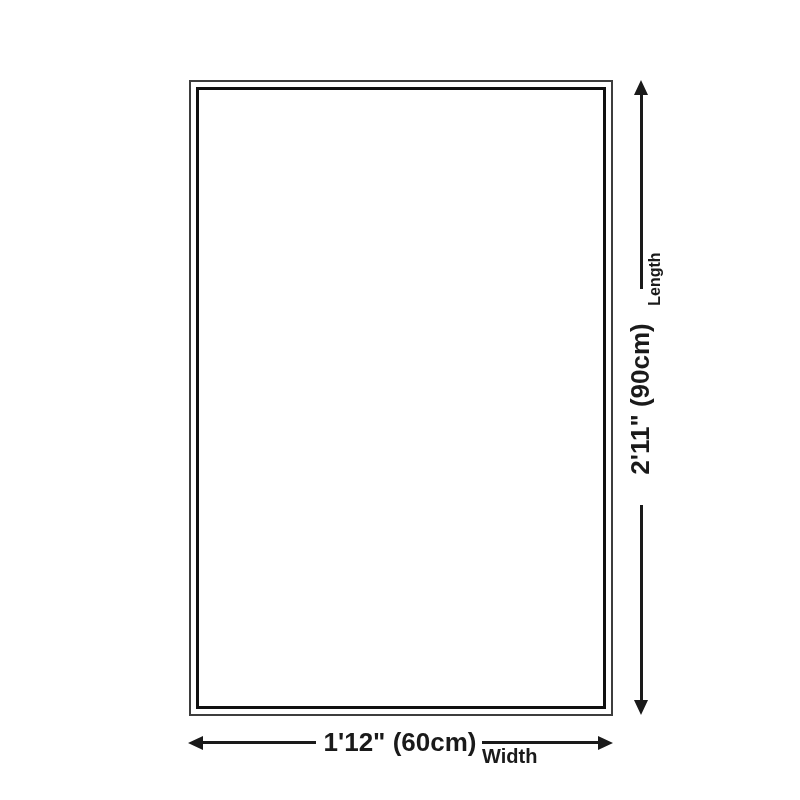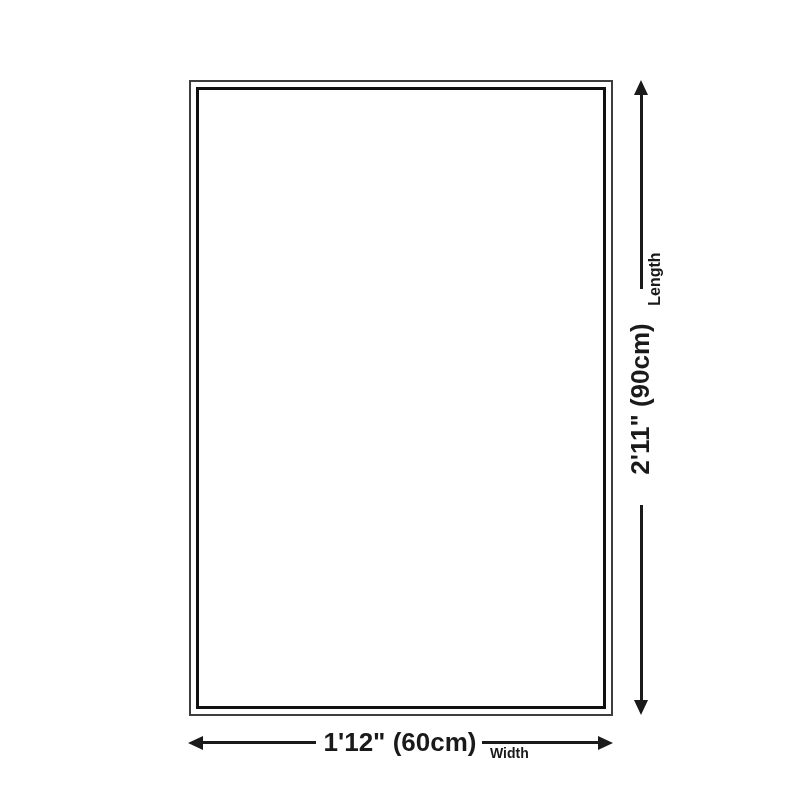--- a/index.html
+++ b/index.html
@@ -105,25 +105,24 @@
     line-height: 30px;
     text-align: center;
     font-size: 26px;
     font-weight: bold;
     color: #1a1a1a;
     white-space: nowrap;
   }
   .width-caption {
     position: absolute;
     left: 482px; top: 745px;
-    font-size: 14px;
+    font-size: 20px;
     font-weight: bold;
     color: #1a1a1a;
     white-space: nowrap;
-    margin-left: 8px;
   }
 </style>
 </head>
 <body>
 
 <div class="canvas">
 
   <div class="rug-outer">
     <div class="rug-inner"></div>
   </div>

